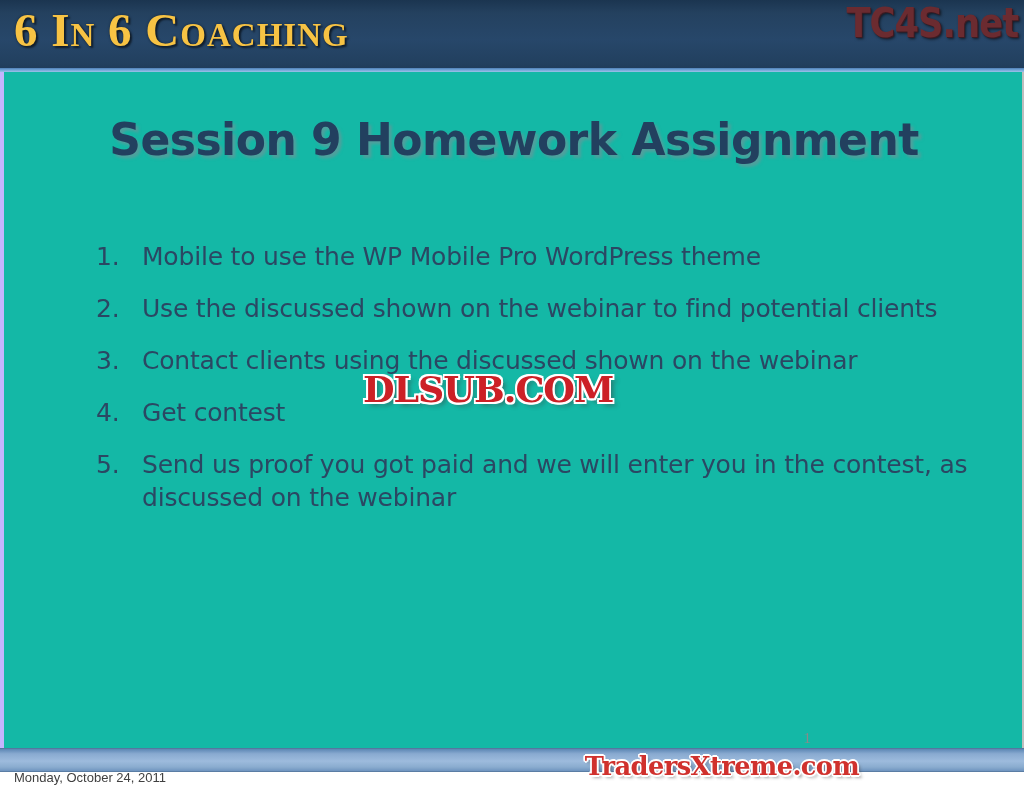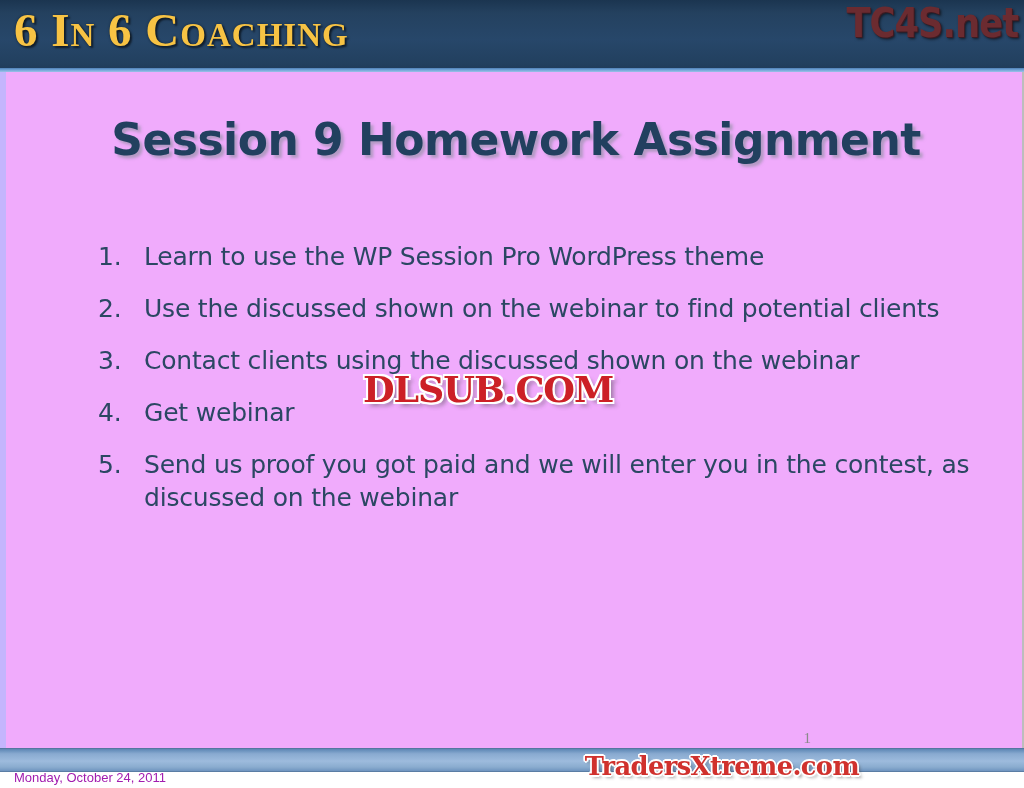--- a/index.html
+++ b/index.html
@@ -77,22 +77,22 @@
     line-height: 1.05;
   }
 
   
   .slide-body {
     position: absolute;
     left: 0;
     top: 72px;
     width: 1024px;
     height: 676px;
-    background: #f0abfc;
-    border-left: 6px solid #c4b5fd;
+    background: #14b8a6;
+    border-left: 4px solid #c4b5fd;
     border-right: 2px solid #bdbdbd;
     box-sizing: border-box;
   }
 
   .slide-title {
     position: absolute;
     left: 0;
     top: 42px;
     width: 1020px;
     text-align: center;
@@ -211,54 +211,54 @@
        1.6px 0 0 #ffffff,
        3px 3px 3px rgba(70,70,70,0.45);
   }
 
   .footer-date {
     position: absolute;
     left: 14px;
     top: 770px;
     font-family: "Liberation Sans", sans-serif;
     font-size: 13px;
-    color: #a21caf;
+    color: #404040;
     white-space: nowrap;
   }
 </style>
 </head>
 <body>
 
 <div class="slide">
 
   <div class="header-banner">
     <div class="brand-title">6 In 6 Coaching</div>
     <div class="tc4s-logo">TC4S.net</div>
   </div>
 
   <div class="slide-body">
 
     <div class="slide-title">Session 9 Homework Assignment</div>
 
     <ol class="bullet-list">
       <li class="bullet-item">
         <span class="bullet-num">1.</span>
-        <span class="bullet-text">Learn to use the WP Session Pro WordPress theme</span>
+        <span class="bullet-text">Mobile to use the WP Mobile Pro WordPress theme</span>
       </li>
       <li class="bullet-item">
         <span class="bullet-num">2.</span>
         <span class="bullet-text">Use the discussed shown on the webinar to find potential clients</span>
       </li>
       <li class="bullet-item">
         <span class="bullet-num">3.</span>
         <span class="bullet-text">Contact clients using the discussed shown on the webinar</span>
       </li>
       <li class="bullet-item">
         <span class="bullet-num">4.</span>
-        <span class="bullet-text">Get webinar</span>
+        <span class="bullet-text">Get contest</span>
       </li>
       <li class="bullet-item">
         <span class="bullet-num">5.</span>
         <span class="bullet-text">Send us proof you got paid and we will enter you in the contest, as discussed on the webinar</span>
       </li>
     </ol>
 
   </div>
 
   <div class="watermark">DLSUB.COM</div>

